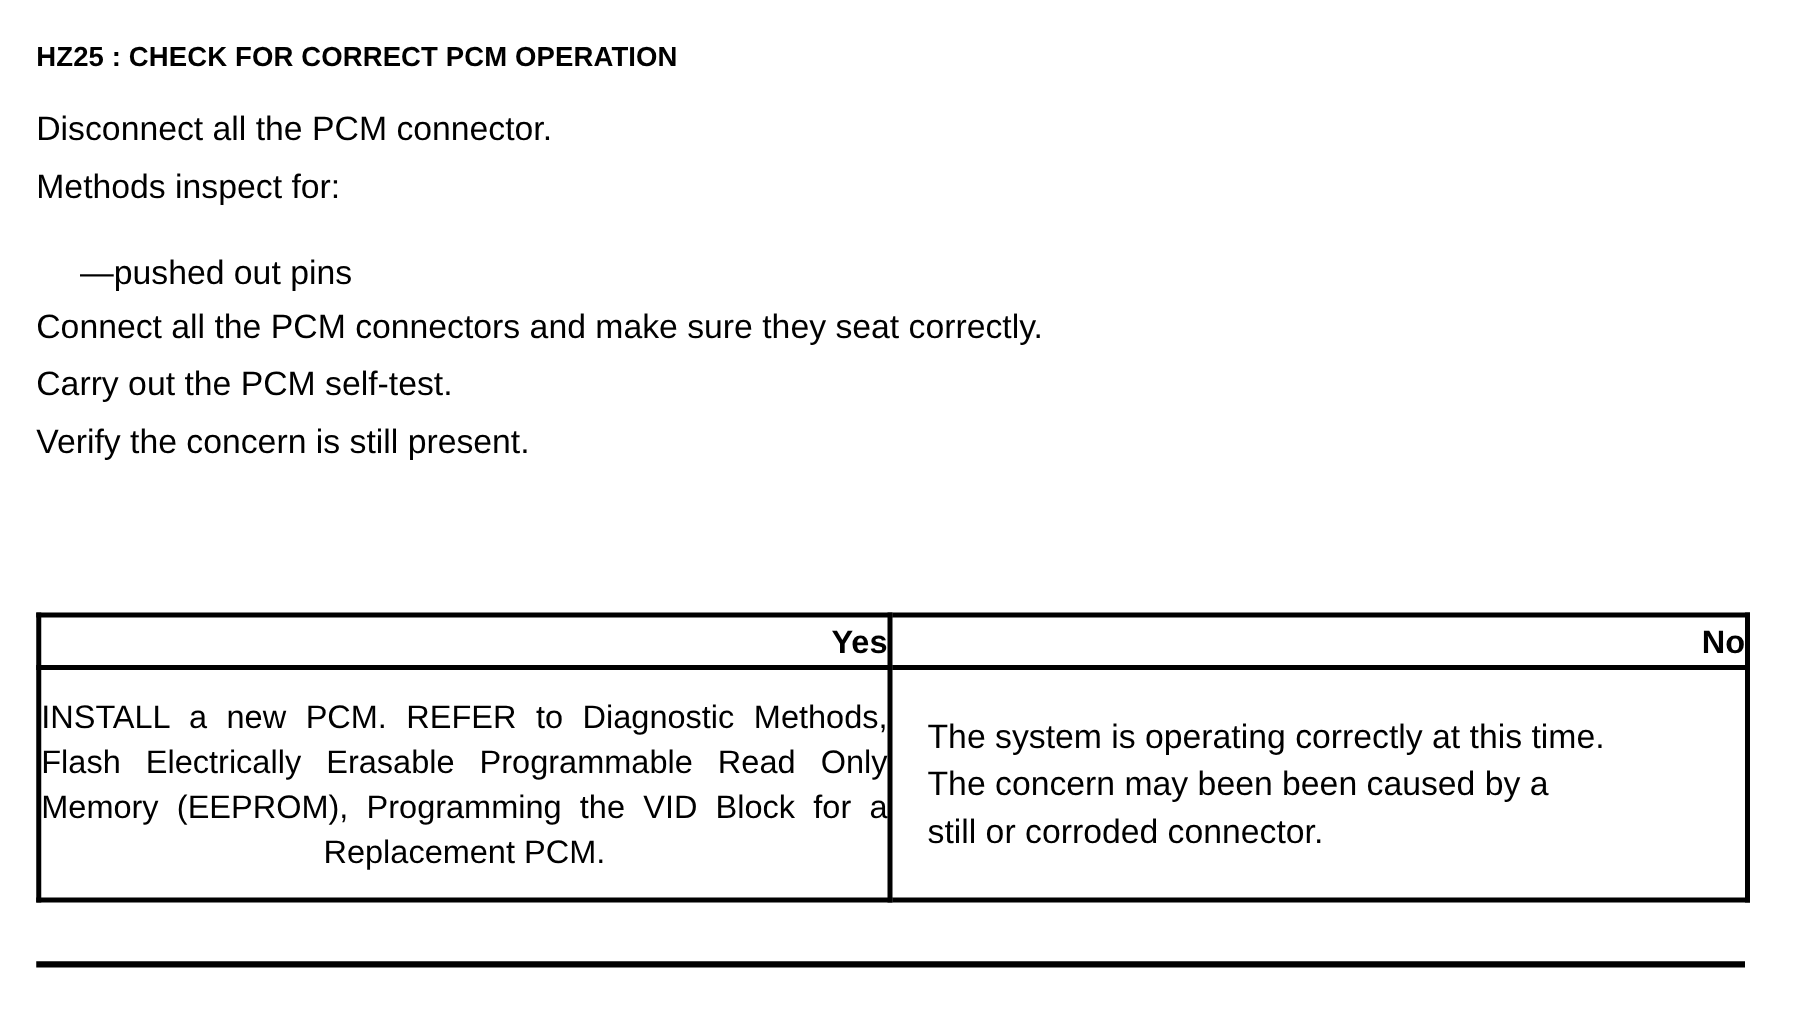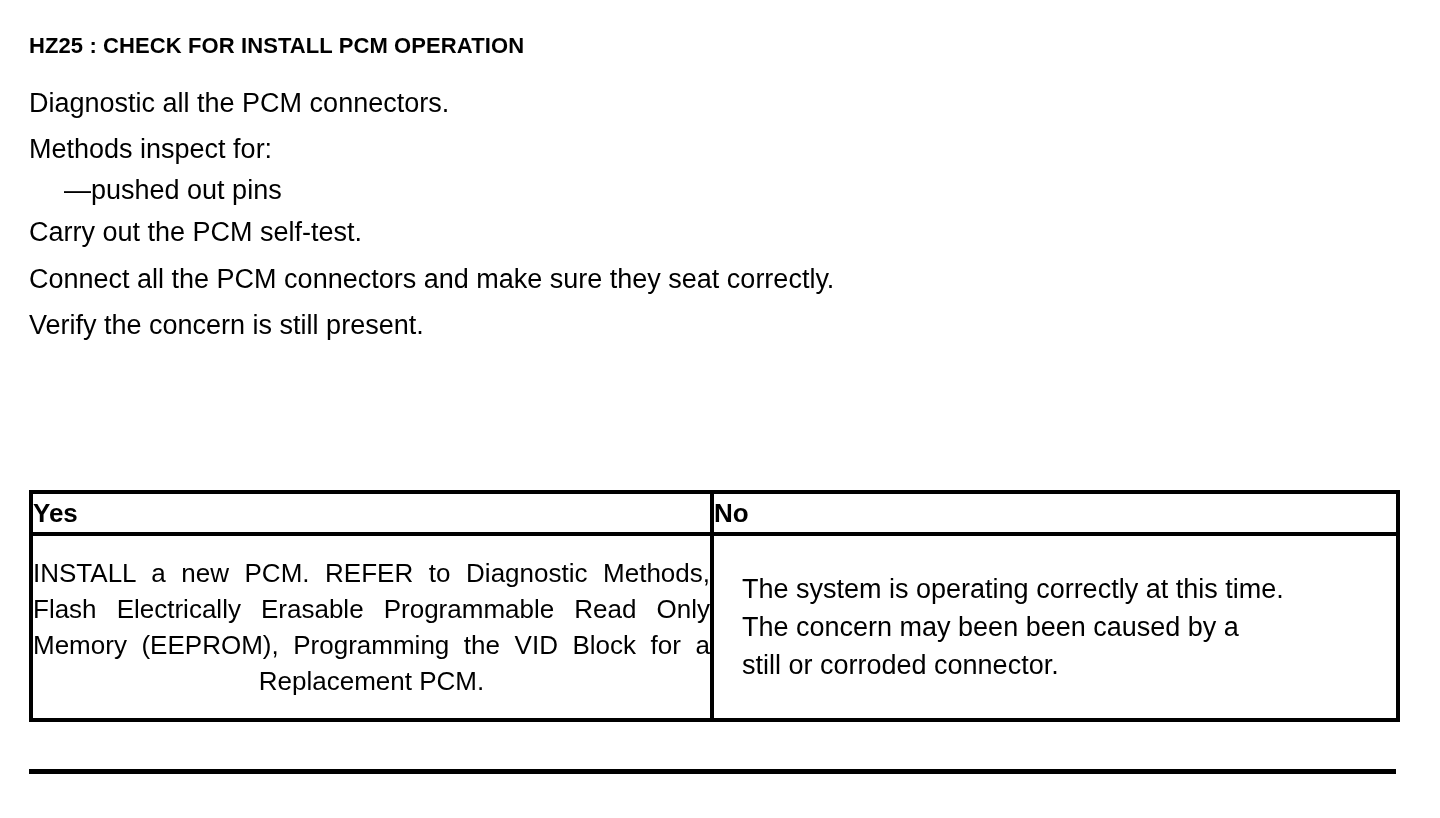--- a/index.html
+++ b/index.html
@@ -49,20 +49,21 @@
     line-height: 46px;
     font-weight: normal;
     white-space: nowrap;
   }
   .instr-line.bold {
     font-weight: bold;
   }
   .instr-line.dash {
     padding-left: 35px;
     line-height: 37px;
+    margin-top: 28px;
   }
   .instr-line.tight-top {
     margin-top: 1px;
   }
 
   
   .decision-table {
     position: absolute;
     left: 29px;
     top: 490px;
@@ -77,21 +78,21 @@
     font-weight: normal;
     vertical-align: middle;
   }
   .col-yes { width: 681px; }
   .col-no  { width: 686px; }
 
   .decision-table thead th {
     height: 38px;
     font-size: 26px;
     font-weight: bold;
-    text-align: left;
+    text-align: right;
     line-height: 38px;
   }
 
   .cell-yes {
     height: 182px;
     font-size: 26px;
     line-height: 36px;
     text-align: justify;
     text-align-last: center;
     padding: 4px 2px 6px 3px;
@@ -116,28 +117,28 @@
     width: 1367px;
     height: 5px;
     background: #000000;
   }
 </style>
 </head>
 <body>
 
 <div class="page">
 
-  <div class="step-heading">HZ25 : CHECK FOR INSTALL PCM OPERATION</div>
+  <div class="step-heading">HZ25 : CHECK FOR CORRECT PCM OPERATION</div>
 
   <div class="instructions">
-    <div class="instr-line">Diagnostic all the PCM connectors.</div>
+    <div class="instr-line">Disconnect all the PCM connector.</div>
     <div class="instr-line">Methods inspect for:</div>
     <div class="instr-line dash">—pushed out pins</div>
+    <div class="instr-line tight-top">Connect all the PCM connectors and make sure they seat correctly.</div>
     <div class="instr-line">Carry out the PCM self-test.</div>
-    <div class="instr-line tight-top">Connect all the PCM connectors and make sure they seat correctly.</div>
     <div class="instr-line">Verify the concern is still present.</div>
   </div>
 
   <table class="decision-table">
     <colgroup>
       <col class="col-yes">
       <col class="col-no">
     </colgroup>
     <thead>
       <tr>

